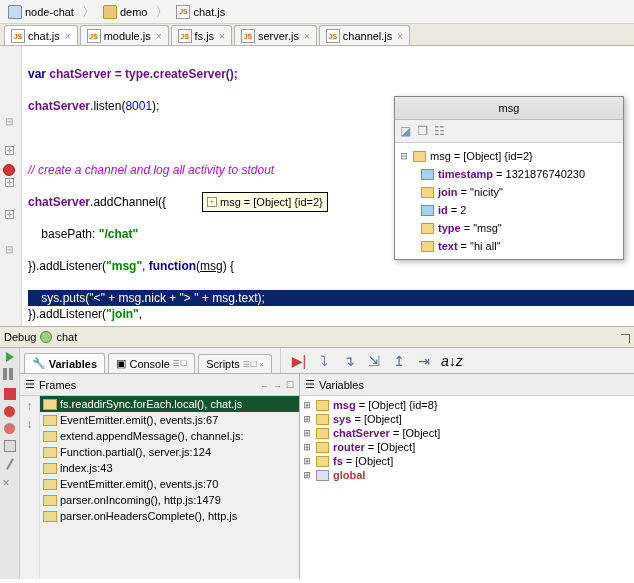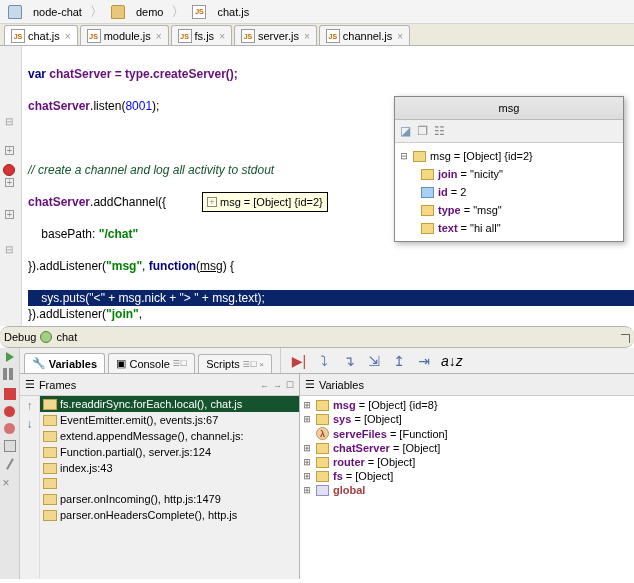--- a/index.html
+++ b/index.html
@@ -1,19 +1,19 @@
 <!DOCTYPE html>
 <html><head>
 <meta charset="utf-8">
 <style>
   * { box-sizing: border-box; margin: 0; padding: 0; font-family: Tahoma, Arial, sans-serif; }
   body { font-size: 11px; background: #fff; color: #000; width: 634px; height: 583px; overflow: hidden; position: relative; }
 
   .breadcrumb { height: 24px; background: #f4f4f4; border-bottom: 1px solid #d4d4d4; display: flex; align-items: center; padding-left: 4px; gap: 4px; }
-  .bc-item { display: flex; align-items: center; gap: 11px; padding: 1px 4px; }
+  .bc-item { display: flex; align-items: center; gap: 3px; padding: 1px 4px; }
   .bc-sep { color: #999; font-size: 13px; }
   .ic { display:inline-block; width:14px; height:14px; }
   .ic-folder { background:#e8c778; border:1px solid #b99738; border-radius:2px 2px 0 0; }
   .ic-folder.blue { background:#c7d9ec; border-color:#6e8fb0; }
   .ic-js { width:14px;height:14px;background:#fff;border:1px solid #999;display:flex;align-items:center;justify-content:center;font-size:7px;color:#c60;font-weight:bold;}
   .ic-js::before { content:"JS"; }
 
   .tabbar { height: 22px; background:#eceadc; border-bottom:1px solid #b3b3b3; display:flex; align-items:flex-end; padding-left:4px; }
   .tab { display:flex; align-items:center; gap:3px; padding:3px 6px 2px 6px; border:1px solid #b3b3b3; border-bottom:none; background:#f5f5f5; margin-right:2px; border-radius:3px 3px 0 0; }
   .tab.active { background:#fff; }
@@ -21,42 +21,42 @@
 
   .code-area { position:relative; background:#fff; font-family: 'Courier New', monospace; font-size:12px; line-height:16px; height:280px; overflow:hidden; }
   .gutter { position:absolute; top:0; left:0; width:22px; height:100%; background:#f0f0f0; border-right:1px solid #d9d9d9; }
   .fold { color:#999; position:absolute; left:5px; font-size:10px; cursor:pointer; }
   .fold.fplus { border:1px solid #999; width:9px; height:9px; display:flex; align-items:center; justify-content:center; line-height:7px;}
   .lines { margin-left:28px; padding-top:4px; white-space:pre; }
   .kw { color:#000080; font-weight:bold; }
   .str { color:#008000; font-weight:bold; }
   .num { color:#0000ff; }
   .nm { color:#660e7a; font-weight:bold; }
-  .cmt { color:#14532d; font-style:italic; }
+  .cmt { color:#a21caf; font-style:italic; }
   .decl { color:#000; text-decoration:underline; }
   .sel-line { background:#0a246a; color:#fff !important; display:inline-block; width:100%; }
   .sel-line span { color:#fff !important; }
   .bkpt { position:absolute; left:3px; width:12px; height:12px; border-radius:50%; background:#d23636; border:1px solid #a02020; }
 
   .tooltip { position:absolute; left:202px; top:146px; background:#ffffe1; border:1px solid #000; padding:1px 4px; font-family:'Courier New',monospace; font-size:11px; z-index:10; display:flex; align-items:center; gap:3px;}
   .plus-sq {display:inline-block; width:10px; height:10px; border:1px solid #888; color:#888; line-height:9px; text-align:center; font-size:9px;}
 
   .popup { position:absolute; right:10px; top:50px; width:230px; background:#f0f0f0; border:1px solid #888; box-shadow:2px 2px 6px rgba(0,0,0,0.3); z-index:5;}
   .popup-title { background:linear-gradient(#e7e7e7,#dcdcdc); border-bottom:1px solid #bbb; text-align:center; padding:3px; font-size:11px;}
   .popup-tb { background:#f0f0f0; padding:3px 5px; border-bottom:1px solid #ccc; display:flex; gap:6px;}
   .popup-body { background:#fff; padding:4px; font-family:'Courier New',monospace; font-size:11px; }
   .tree-row { display:flex; align-items:center; gap:4px; padding:1px 0; }
   .tree-ind { display:inline-block; }
   .exp { color:#666; font-size:9px; width:10px; display:inline-block; text-align:center; cursor:pointer;}
   .tic { width:13px; height:11px; display:inline-block; }
   .tic.obj { background:#f5d884; border:1px solid #c0a040;}
   .tic.num { background:#aad0f0; border:1px solid #6090c0;}
   .tname { color:#660e7a; font-weight:bold; }
 
-  .debug-tab { height:22px; border-top:1px solid #b3b3b3; border-bottom:1px solid #b3b3b3; background:#eceadc; display:flex; align-items:center; padding-left:4px; gap:4px; position:relative;border-radius:9px;}
+  .debug-tab { height:22px; border-top:1px solid #b3b3b3; border-bottom:1px solid #b3b3b3; background:#eceadc; display:flex; align-items:center; padding-left:4px; gap:4px; position:relative;}
   .debug-tab::after { content:""; position:absolute; right:4px; top:7px; width:8px; height:8px; border-top:1px solid #666; border-right:1px solid #666; }
   .ic-bug { width:12px;height:12px; background:#a0d080; border-radius:50%; border:1px solid #608040; }
 
   .debug-panel { height:231px; background:#f0f0f0; display:flex; }
   .left-toolbar { width:20px; background:#e6e6e6; border-right:1px solid #ccc; display:flex; flex-direction:column; align-items:center; padding-top:4px; gap:6px;}
   .tbtn { width:14px; height:14px; cursor:pointer; }
   .tbtn.play { border-left:8px solid #4b9b4b; border-top:5px solid transparent; border-bottom:5px solid transparent; width:0;height:0;}
   .tbtn.pause { display:flex; gap:2px;} .tbtn.pause span{width:4px;height:12px;background:#888;}
   .tbtn.stop { width:12px;height:12px;background:#d04040;}
   .tbtn.rec { width:11px;height:11px;border-radius:50%;background:#d04040;}
@@ -180,20 +180,25 @@
       <span style="color:#888;">☷</span>
     </div>
     <div class="popup-body">
       <div class="tree-row">
           <span class="exp">⊟</span>
           <span class="tic obj"></span>
           <span>msg = [Object] {id=2}</span>
         </div>
       <div class="tree-row">
           <span class="tree-ind" style="width:18px"></span>
+          <span class="tic num"></span>
+          <span><span class="tname">timestamp</span><span> = 1321876740230</span></span>
+        </div>
+      <div class="tree-row">
+          <span class="tree-ind" style="width:18px"></span>
           <span class="tic obj"></span>
           <span><span class="tname">join</span><span> = "nicity"</span></span>
         </div>
       <div class="tree-row">
           <span class="tree-ind" style="width:18px"></span>
           <span class="tic num"></span>
           <span><span class="tname">id</span><span> = 2</span></span>
         </div>
       <div class="tree-row">
           <span class="tree-ind" style="width:18px"></span>
@@ -290,20 +295,21 @@
             <div class="fr">
                 <span class="fr-ic"></span>
                 <span>Function.partial(), server.js:124</span>
               </div>
             <div class="fr">
                 <span class="fr-ic"></span>
                 <span>index.js:43</span>
               </div>
             <div class="fr">
                 <span class="fr-ic"></span>
+                <span>EventEmitter.emit(), events.js:70</span>
               </div>
             <div class="fr">
                 <span class="fr-ic"></span>
                 <span>parser.onIncoming(), http.js:1479</span>
               </div>
             <div class="fr">
                 <span class="fr-ic"></span>
                 <span>parser.onHeadersComplete(), http.js</span>
               </div>
           </div>
@@ -321,25 +327,20 @@
               <span class="exp">⊞</span>
               <span class="tic obj"></span>
               <span><span class="tname">msg</span><span> = [Object] {id=8}</span></span>
             </div>
           <div class="tree-row">
               <span class="exp">⊞</span>
               <span class="tic obj"></span>
               <span><span class="tname">sys</span><span> = [Object]</span></span>
             </div>
           <div class="tree-row">
-              <span class="exp"></span>
-              <span class="lambda-ic"></span>
-              <span><span class="tname">serveFiles</span><span> = [Function]</span></span>
-            </div>
-          <div class="tree-row">
               <span class="exp">⊞</span>
               <span class="tic obj"></span>
               <span><span class="tname">chatServer</span><span> = [Object]</span></span>
             </div>
           <div class="tree-row">
               <span class="exp">⊞</span>
               <span class="tic obj"></span>
               <span><span class="tname">router</span><span> = [Object]</span></span>
             </div>
           <div class="tree-row">

